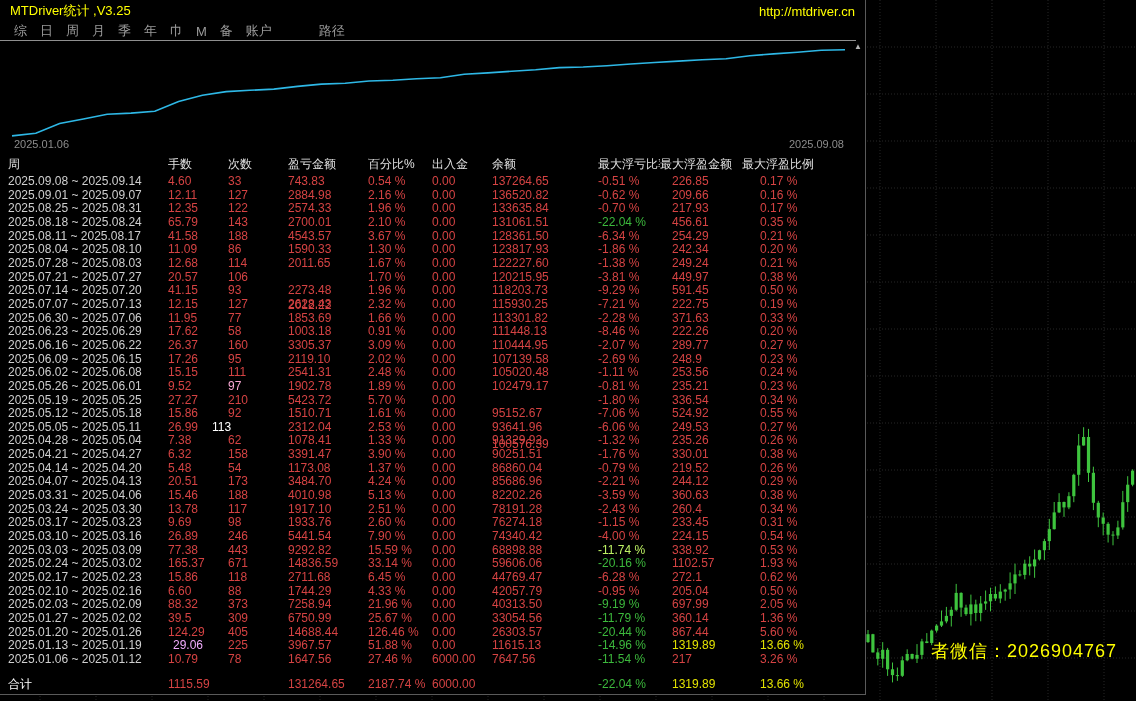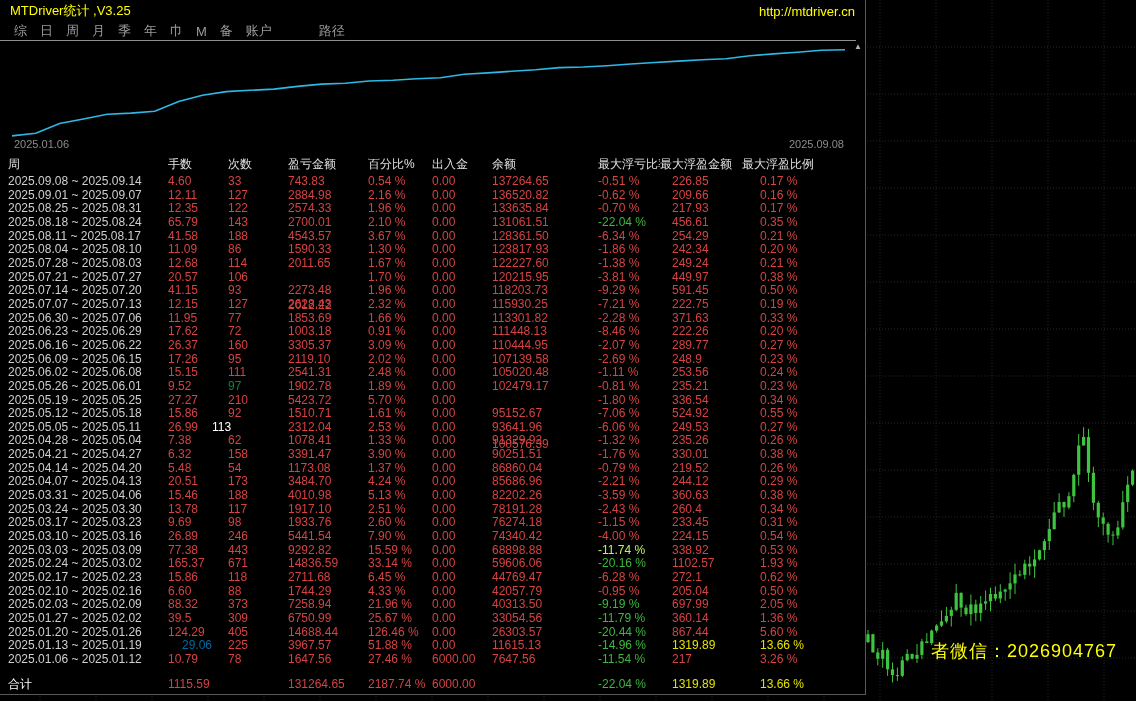--- a/index.html
+++ b/index.html
@@ -357,21 +357,21 @@
           <span class="cell" style="left: 368px; color: rgb(213, 67, 67);">1.66 %</span>
           <span class="cell" style="left: 432px; color: rgb(213, 67, 67);">0.00</span>
           <span class="cell" style="left: 492px; color: rgb(213, 67, 67);">113301.82</span>
           <span class="cell" style="left: 598px; color: rgb(213, 67, 67);">-2.28 %</span>
           <span class="cell" style="left: 672px; color: rgb(213, 67, 67);">371.63</span>
           <span class="cell" style="left: 760px; color: rgb(213, 67, 67);">0.33 %</span>
         </div>
         <div class="trow">
           <span class="cell" style="left: 8px; color: rgb(207, 207, 207);">2025.06.23 ~ 2025.06.29</span>
           <span class="cell" style="left: 168px; color: rgb(213, 67, 67);">17.62</span>
-          <span class="cell" style="left: 228px; color: rgb(213, 67, 67);">72</span>
+          <span class="cell" style="left: 228px; color: rgb(213, 67, 67);">58</span>
           <span class="cell" style="left: 288px; color: rgb(213, 67, 67);">1003.18</span>
           <span class="cell" style="left: 368px; color: rgb(213, 67, 67);">0.91 %</span>
           <span class="cell" style="left: 432px; color: rgb(213, 67, 67);">0.00</span>
           <span class="cell" style="left: 492px; color: rgb(213, 67, 67);">111448.13</span>
           <span class="cell" style="left: 598px; color: rgb(213, 67, 67);">-8.46 %</span>
           <span class="cell" style="left: 672px; color: rgb(213, 67, 67);">222.26</span>
           <span class="cell" style="left: 760px; color: rgb(213, 67, 67);">0.20 %</span>
         </div>
         <div class="trow">
           <span class="cell" style="left: 8px; color: rgb(207, 207, 207);">2025.06.16 ~ 2025.06.22</span>
@@ -405,21 +405,21 @@
           <span class="cell" style="left: 368px; color: rgb(213, 67, 67);">2.48 %</span>
           <span class="cell" style="left: 432px; color: rgb(213, 67, 67);">0.00</span>
           <span class="cell" style="left: 492px; color: rgb(213, 67, 67);">105020.48</span>
           <span class="cell" style="left: 598px; color: rgb(213, 67, 67);">-1.11 %</span>
           <span class="cell" style="left: 672px; color: rgb(213, 67, 67);">253.56</span>
           <span class="cell" style="left: 760px; color: rgb(213, 67, 67);">0.24 %</span>
         </div>
         <div class="trow">
           <span class="cell" style="left: 8px; color: rgb(207, 207, 207);">2025.05.26 ~ 2025.06.01</span>
           <span class="cell" style="left: 168px; color: rgb(213, 67, 67);">9.52</span>
-          <span class="cell" style="left: 228px; color: #15803d; text-align: center;">97</span>
+          <span class="cell" style="left: 228px; color: #f9a8d4; text-align: center;">97</span>
           <span class="cell" style="left: 288px; color: rgb(213, 67, 67);">1902.78</span>
           <span class="cell" style="left: 368px; color: rgb(213, 67, 67);">1.89 %</span>
           <span class="cell" style="left: 432px; color: rgb(213, 67, 67);">0.00</span>
           <span class="cell" style="left: 492px; color: rgb(213, 67, 67);">102479.17</span>
           <span class="cell" style="left: 598px; color: rgb(213, 67, 67);">-0.81 %</span>
           <span class="cell" style="left: 672px; color: rgb(213, 67, 67);">235.21</span>
           <span class="cell" style="left: 760px; color: rgb(213, 67, 67);">0.23 %</span>
         </div>
         <div class="trow">
           <span class="cell" style="left: 8px; color: rgb(207, 207, 207);">2025.05.19 ~ 2025.05.25</span>
@@ -632,21 +632,21 @@
           <span class="cell" style="left: 288px; color: rgb(213, 67, 67);">14688.44</span>
           <span class="cell" style="left: 368px; color: rgb(213, 67, 67);">126.46 %</span>
           <span class="cell" style="left: 432px; color: rgb(213, 67, 67);">0.00</span>
           <span class="cell" style="left: 492px; color: rgb(213, 67, 67);">26303.57</span>
           <span class="cell" style="left: 598px; color: rgb(60, 184, 60);">-20.44 %</span>
           <span class="cell" style="left: 672px; color: rgb(213, 67, 67);">867.44</span>
           <span class="cell" style="left: 760px; color: rgb(213, 67, 67);">5.60 %</span>
         </div>
         <div class="trow">
           <span class="cell" style="left: 8px; color: rgb(207, 207, 207);">2025.01.13 ~ 2025.01.19</span>
-          <span class="cell" style="left: 182px; color: #0369a1; text-align: right;">29.06</span>
+          <span class="cell" style="left: 173px; color: #f0abfc; text-align: right;">29.06</span>
           <span class="cell" style="left: 228px; color: rgb(213, 67, 67);">225</span>
           <span class="cell" style="left: 288px; color: rgb(213, 67, 67);">3967.57</span>
           <span class="cell" style="left: 368px; color: rgb(213, 67, 67);">51.88 %</span>
           <span class="cell" style="left: 432px; color: rgb(213, 67, 67);">0.00</span>
           <span class="cell" style="left: 492px; color: rgb(213, 67, 67);">11615.13</span>
           <span class="cell" style="left: 598px; color: rgb(60, 184, 60);">-14.96 %</span>
           <span class="cell" style="left: 672px; color: rgb(226, 226, 0);">1319.89</span>
           <span class="cell" style="left: 760px; color: rgb(226, 226, 0);">13.66 %</span>
         </div>
         <div class="trow">

